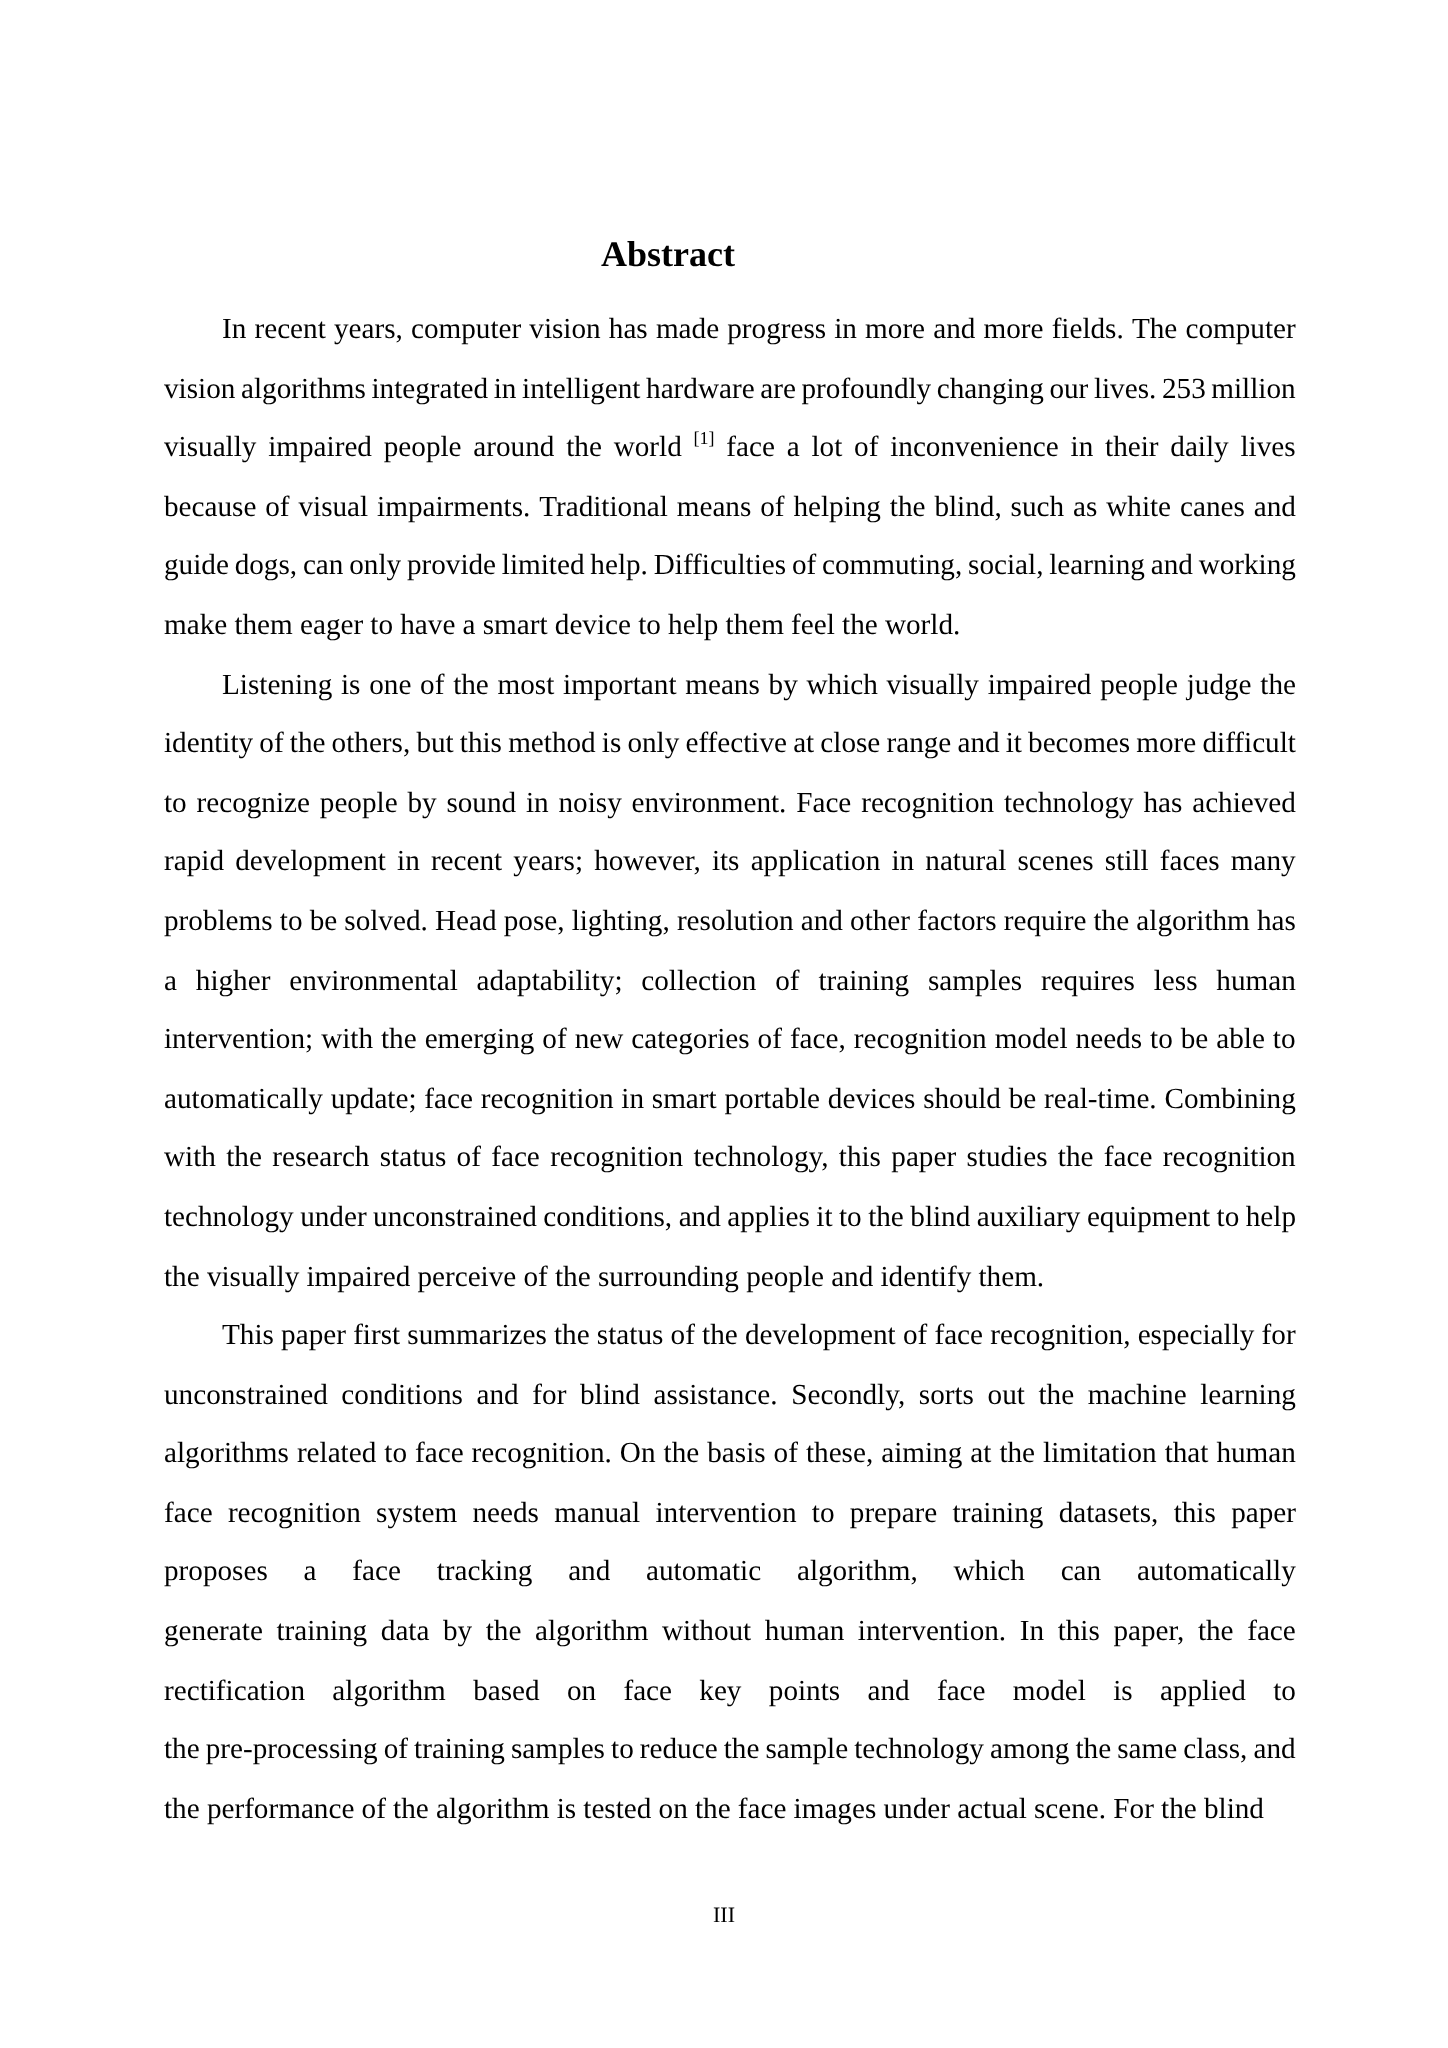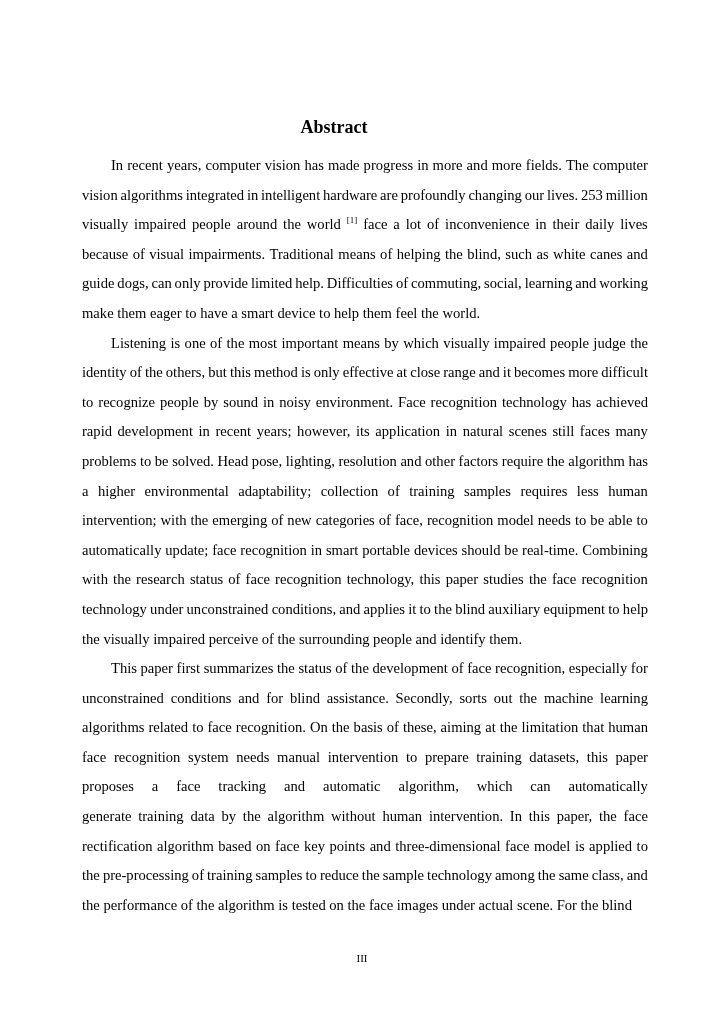--- a/index.html
+++ b/index.html
@@ -394,21 +394,20 @@
       </div>
       <div class="line jl">
         <span>rectification</span>
         <span>algorithm</span>
         <span>based</span>
         <span>on</span>
         <span>face</span>
         <span>key</span>
         <span>points</span>
         <span>and</span>
-        <span>three-dimensional</span>
         <span>face</span>
         <span>model</span>
         <span>is</span>
         <span>applied</span>
         <span>to</span>
       </div>
       <div class="line jl">
         <span>the</span>
         <span>pre-processing</span>
         <span>of</span>

